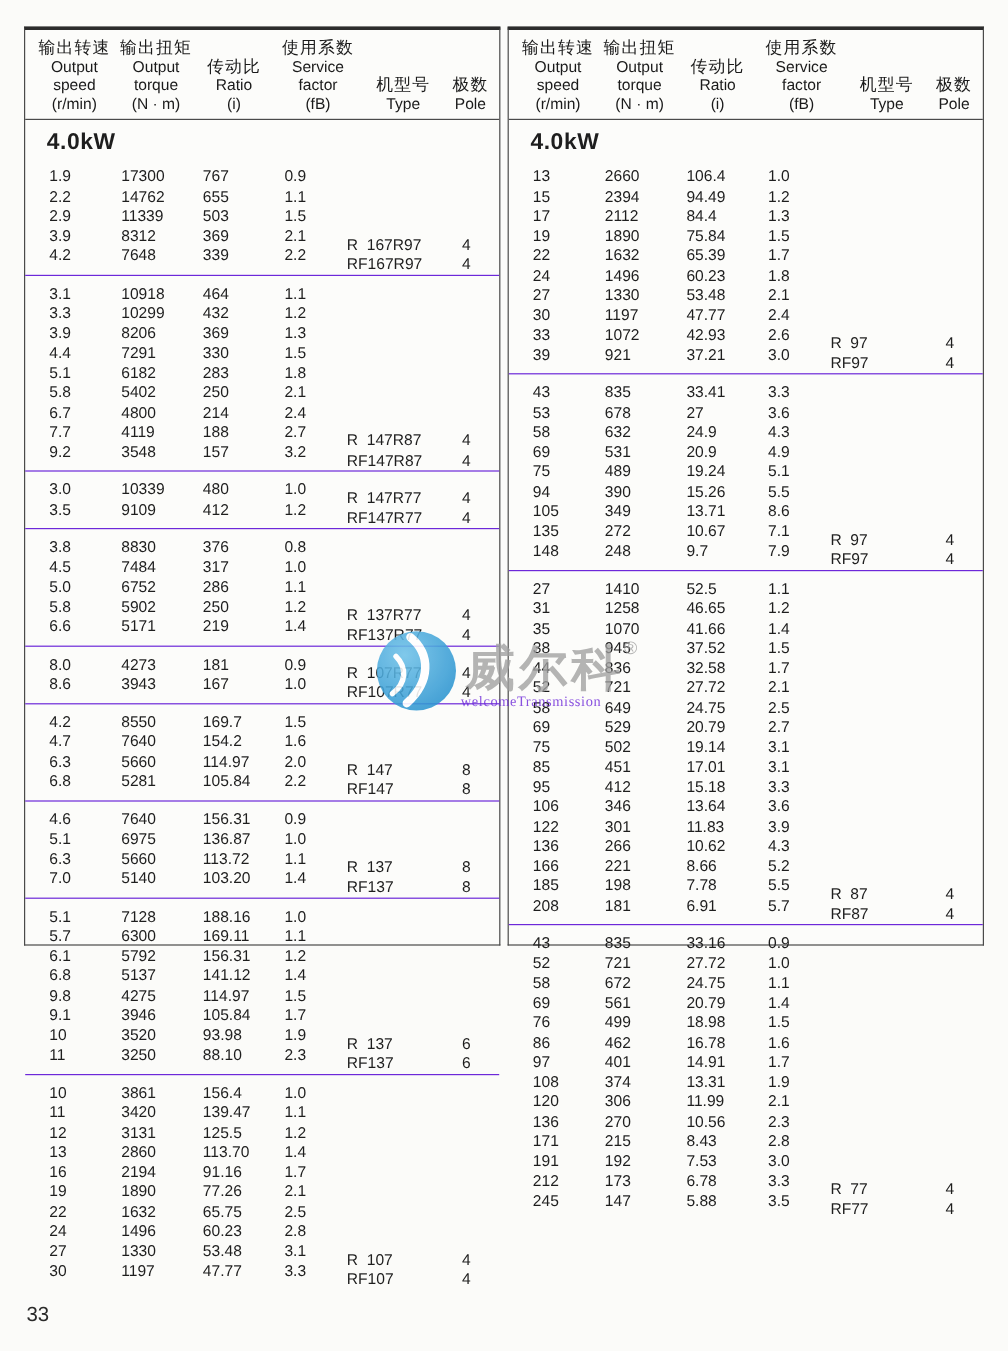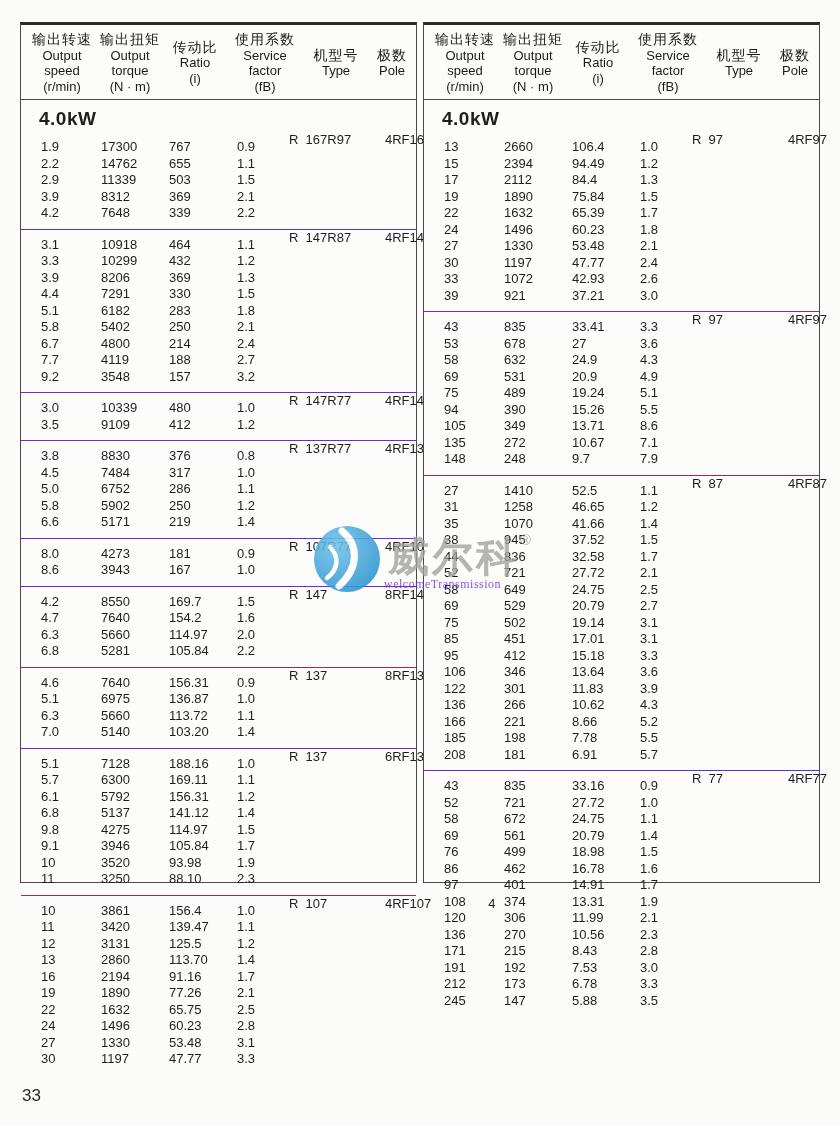--- a/index.html
+++ b/index.html
@@ -4,43 +4,43 @@
 <style>
   * { margin:0; padding:0; box-sizing:border-box; }
   html,body { background:#ffffff; }
   .page {
     position:relative; width:840px; height:1126px;
     background:#fbfbf9; overflow:hidden;
     font-family:"Liberation Sans", sans-serif; color:#1e1e1e;
   }
   .tables { position:absolute; left:20px; top:22px; width:800px; height:1058px; display:flex; gap:6px; }
   .half {
-    position:relative; width:397px; height:861px;
+    position:relative; width:397px; height:766px;
     border:1px solid #4a4a4a; border-top:3px solid #2c2c2c;
     background:#fcfcfa; display:flex; flex-direction:column;
   }
   .hdr {
     display:grid; grid-template-columns:78px 58px 72px 68px 74px 38px;
     padding:7px 0 5px 2px; height:80px; border-bottom:1px solid #4a4a4a;
   }
   .hdr-cell { display:flex; flex-direction:column; align-items:center; font-size:13px; line-height:15.5px; color:#1a1a1a; }
-  .hdr-cell.spread { justify-content:center; }
+  .hdr-cell.spread { justify-content:flex-end; }
   .hdr-cell .zh { font-size:14px; letter-spacing:1px; white-space:nowrap; }
   .body { flex:1; display:flex; flex-direction:column; }
   .kw { height:32px; padding:8px 0 0 18px; font-size:19px; font-weight:bold; letter-spacing:0.5px; }
   .block { position:relative; padding:7px 0; }
   .block + .block { border-top:1px solid #6d28d9; }
   .block:last-child { flex:1; }
   .row {
     display:grid; grid-template-columns:60px 68px 68px 52px;
     padding-left:20px; font-size:13px; line-height:16.5px;
   }
   .typebox {
     position:absolute; left:268px; top:0; bottom:0;
-    display:flex; flex-direction:row; justify-content:center;
+    display:flex; flex-direction:column; justify-content:flex-end;
   }
   .trow { display:flex; font-size:13px; line-height:16.5px; white-space:pre; }
   .trow .t { width:96px; }
   .page-number { position:absolute; left:22px; top:1086px; font-size:17px; color:#2a2a2a; }
   .watermark { position:absolute; left:312px; top:518px; width:280px; height:92px; z-index:5; pointer-events:none; }
   .wm-logo { position:absolute; left:0; top:6px; width:70px; height:70px; opacity:0.88; }
   .wm-text {
     position:absolute; left:76px; top:12px; font-size:41px; font-weight:bold;
     color:#a0a0a0; opacity:0.78; letter-spacing:3px; white-space:nowrap;
   }

